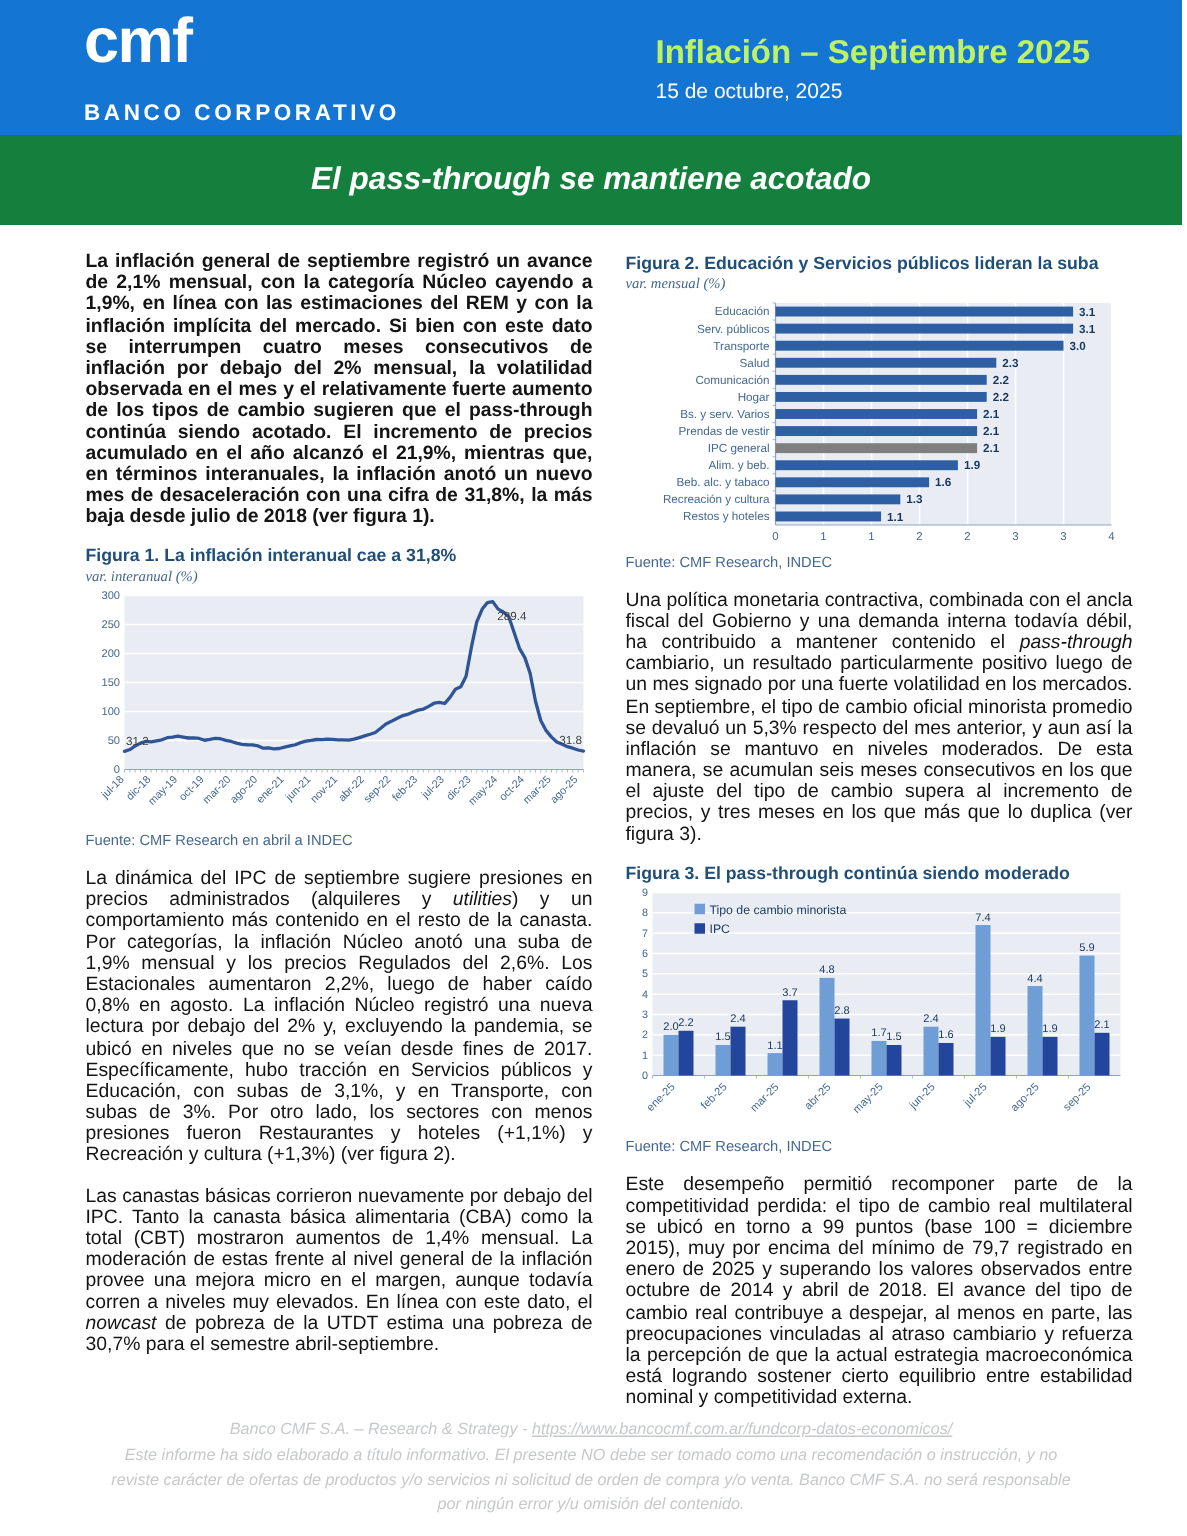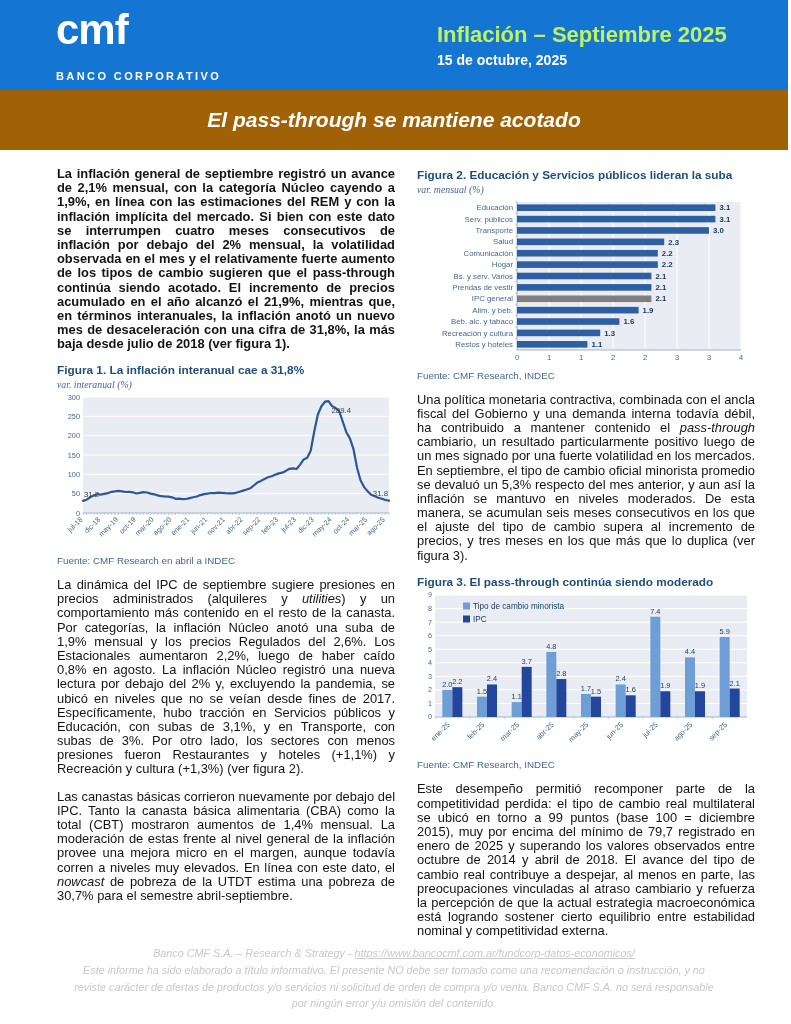--- a/index.html
+++ b/index.html
@@ -3,27 +3,27 @@
 <meta charset="utf-8">
 <style>
   * { box-sizing: border-box; }
   html,body { margin:0; padding:0; background:#ffffff; }
   body { width:791px; height:1024px; font-family:"Liberation Sans", sans-serif; }
   .page { position:relative; width:788px; height:1024px; background:#ffffff; overflow:hidden; }
 
   
   .topbar { height:90px; background:#1575d2; display:flex; align-items:center; justify-content:space-between; padding:0 51px 0 56px; }
   .logo-main { color:#ffffff; font-weight:bold; font-size:42px; line-height:1; letter-spacing:-1px; }
-  .logo-sub  { color:#ffffff; font-size:11px; letter-spacing:2.4px; margin-top:19px; font-weight:bold;text-align:right; }
+  .logo-sub  { color:#ffffff; font-size:15px; letter-spacing:2.4px; margin-top:19px; font-weight:bold;text-align:right; }
   .header-right { width:300px; }
   .report-title { color:#bef264; font-weight:bold; font-size:22px; line-height:1.15; }
-  .report-date  { color:#ffffff; font-weight:bold; font-size:14px; margin-top:4px; }
-
-  
-  .banner { height:60px; background:#a16207; color:#ffffff; display:flex; align-items:center; justify-content:center; }
+  .report-date  { color:#ffffff; font-weight:normal; font-size:14px; margin-top:4px; }
+
+  
+  .banner { height:60px; background:#15803d; color:#ffffff; display:flex; align-items:center; justify-content:center; }
   .banner span { font-size:21px; font-weight:bold; font-style:italic; }
 
   
   .columns { display:flex; gap:22px; padding:17px 52px 0 57px; }
   .col { width:338px; }
   .col p { font-size:12.9px; line-height:1.1; text-align:justify; color:#141414; margin:0 0 13px 0; }
   .col p.lead { font-weight:bold; }
   .col p em { font-style:italic; }
 
   

